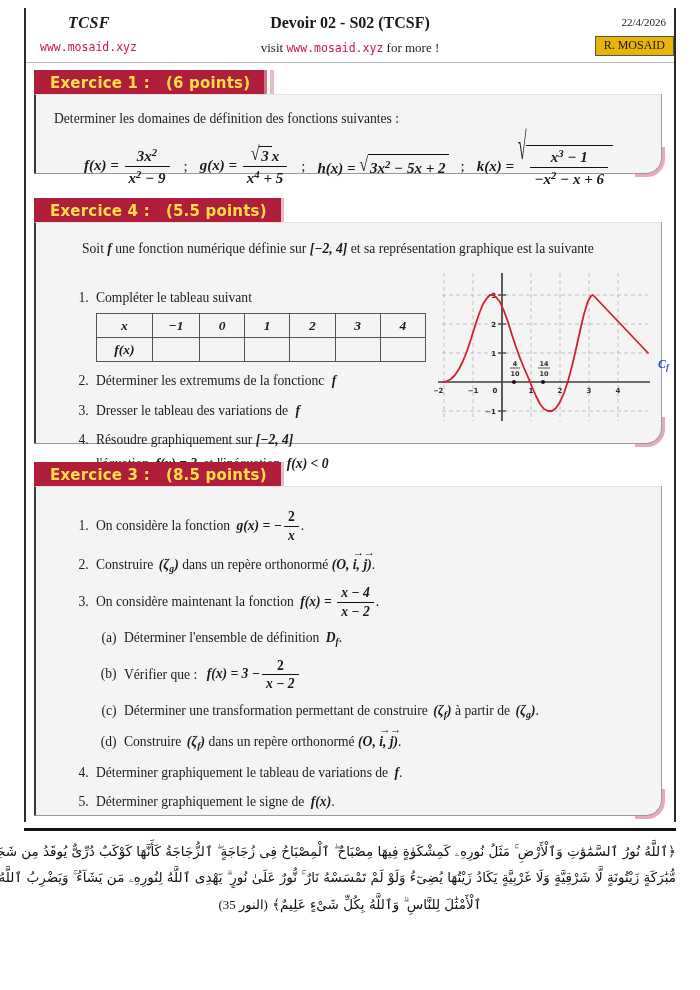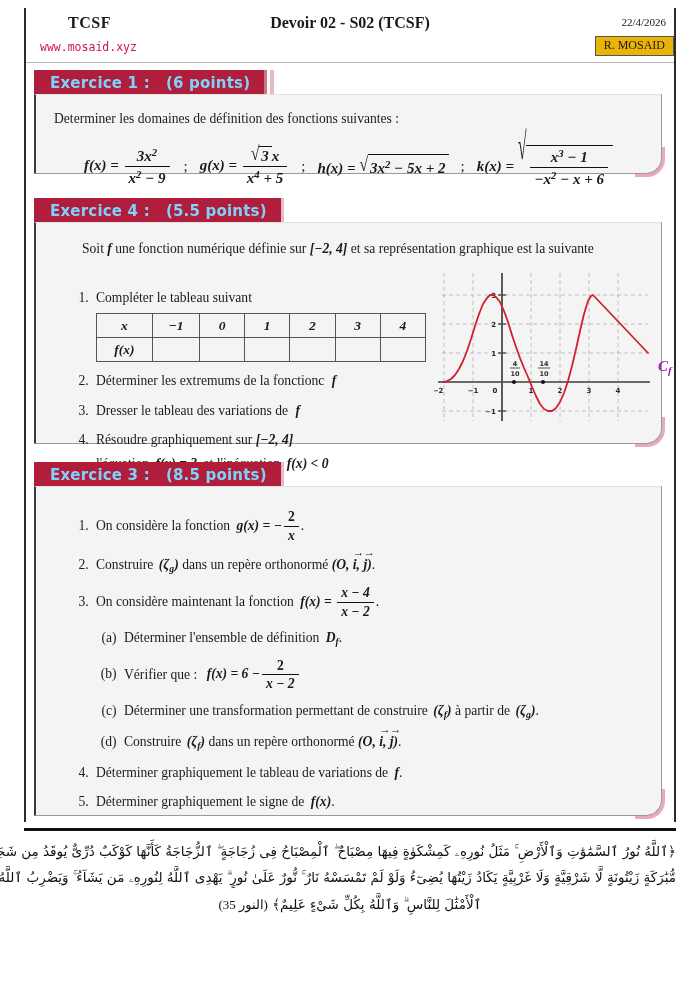--- a/index.html
+++ b/index.html
@@ -25,21 +25,21 @@
     position:absolute;right:24px;top:8px;width:2px;height:814px;
     background:#2b2b2b;
   }
 
   
   .header{
     position:absolute;left:26px;top:14px;width:648px;height:50px;
   }
   .hdr-row1{position:relative;height:24px;}
   .hdr-row2{position:relative;height:22px;}
-  .hdr-left{position:absolute;left:42px;top:0;font-size:16px;font-weight:bold;letter-spacing:.5px;}
+  .hdr-left{position:absolute;left:42px;top:0;font-size:16px;font-weight:bold;letter-spacing:.5px;font-style:italic;}
   .hdr-center{position:absolute;left:0;right:0;top:0;text-align:center;font-size:16px;font-weight:bold;}
   .hdr-right{position:absolute;right:8px;top:2px;font-size:11px;}
   .hdr-left2{position:absolute;left:14px;top:2px;font-family:"DejaVu Sans Mono", monospace;font-size:11.5px;color:#cf1259;}
   .hdr-center2{position:absolute;left:0;right:0;top:2px;text-align:center;font-size:13px;}
   .hdr-center2 .mono{font-family:"DejaVu Sans Mono", monospace;font-size:11.5px;color:#cf1259;}
   .hdr-box{
     position:absolute;right:0;top:-2px;
     border:1px solid #555;
     padding:1px 8px 2px 8px;
     font-size:12px;
@@ -47,21 +47,21 @@
   }
   .hdr-rule{
     position:absolute;left:26px;top:62px;width:648px;height:1px;background:#bbb;
   }
 
   
   .exbar{position:absolute;height:26px;}
   .exbar .tag{
     position:absolute;left:0;top:0;height:26px;
     background:#b01e3c;
-    color:#7dd3fc;
+    color:#fde047;
     font-family:"DejaVu Sans", sans-serif;
     font-size:15px;font-weight:bold;
     display:flex;align-items:center;
     padding:0 14px 0 16px;
     box-sizing:border-box;
     white-space:nowrap;
     letter-spacing:.2px;
   }
   .exbar .tag .pts{margin-left:16px;}
   .exbar .bars{position:absolute;top:0;height:26px;display:flex;}
@@ -128,21 +128,21 @@
     width:52px;height:21px;
     text-align:center;
     font-size:13.5px;font-weight:bold;font-style:italic;
   }
   table.tbl td.lbl{width:62px;}
 
   
   .graph{position:absolute;}
   .cf{
     position:absolute;
-    color:#a21caf;font-size:15px;font-weight:bold;font-style:italic;
+    color:#1d4ed8;font-size:12px;font-weight:bold;font-style:italic;
   }
 
   
   .quran-rule{position:absolute;left:24px;width:652px;height:3px;background:#111;}
   .quran{
     position:absolute;left:24px;width:652px;
     text-align:center;
     direction:rtl;
     font-family:"DejaVu Sans", sans-serif;
     color:#111;
@@ -160,20 +160,25 @@
   <div class="frame-right"></div>
 
   <div class="header">
     <div class="hdr-row1">
       <div class="hdr-left">TCSF</div>
       <div class="hdr-center">Devoir 02 - S02 (TCSF)</div>
       <div class="hdr-right">22/4/2026</div>
     </div>
     <div class="hdr-row2">
       <div class="hdr-left2">www.mosaid.xyz</div>
+      <div class="hdr-center2">
+        <span>visit</span>
+        <span class="mono">www.mosaid.xyz</span>
+        <span>for more !</span>
+      </div>
       <div class="hdr-box">R. MOSAID</div>
     </div>
   </div>
   <div class="hdr-rule"></div>
 
   <div class="exbar" style="left:34px;top:70px;">
     <div class="tag">
       <span>Exercice 1 :</span>
       <span class="pts">(6 points)</span>
     </div>
@@ -382,21 +387,21 @@
         <li>
           <span>On considère maintenant la fonction</span>
           <span class="mb" style="margin-left:3px;">f(x) = </span><span class="frac" style="font-weight:bold;"><span class="num mi">x − 4</span><span class="den mi">x − 2</span></span>.
           <ol class="lvl2 paren">
             <li>
               <span>Déterminer l'ensemble de définition</span>
               <span class="mb" style="margin-left:3px;">D</span><span class="sub mb">f</span>.
             </li>
             <li>
               <span>Vérifier que :</span>
-              <span class="mb" style="margin-left:6px;">f(x) = 6 −</span><span class="frac" style="font-weight:bold;"><span class="num">2</span><span class="den mi">x − 2</span></span>
+              <span class="mb" style="margin-left:6px;">f(x) = 3 −</span><span class="frac" style="font-weight:bold;"><span class="num">2</span><span class="den mi">x − 2</span></span>
             </li>
             <li>
               <span>Déterminer une transformation permettant de construire</span>
               <span class="mb" style="margin-left:2px;">(ζ</span><span class="sub mb">f</span><span class="mb">)</span>
               <span>à partir de</span>
               <span class="mb" style="margin-left:2px;">(ζ</span><span class="sub mb">g</span><span class="mb">)</span>.
             </li>
             <li>
               <span>Construire</span>
               <span class="mb" style="margin-left:2px;">(ζ</span><span class="sub mb">f</span><span class="mb">)</span>

